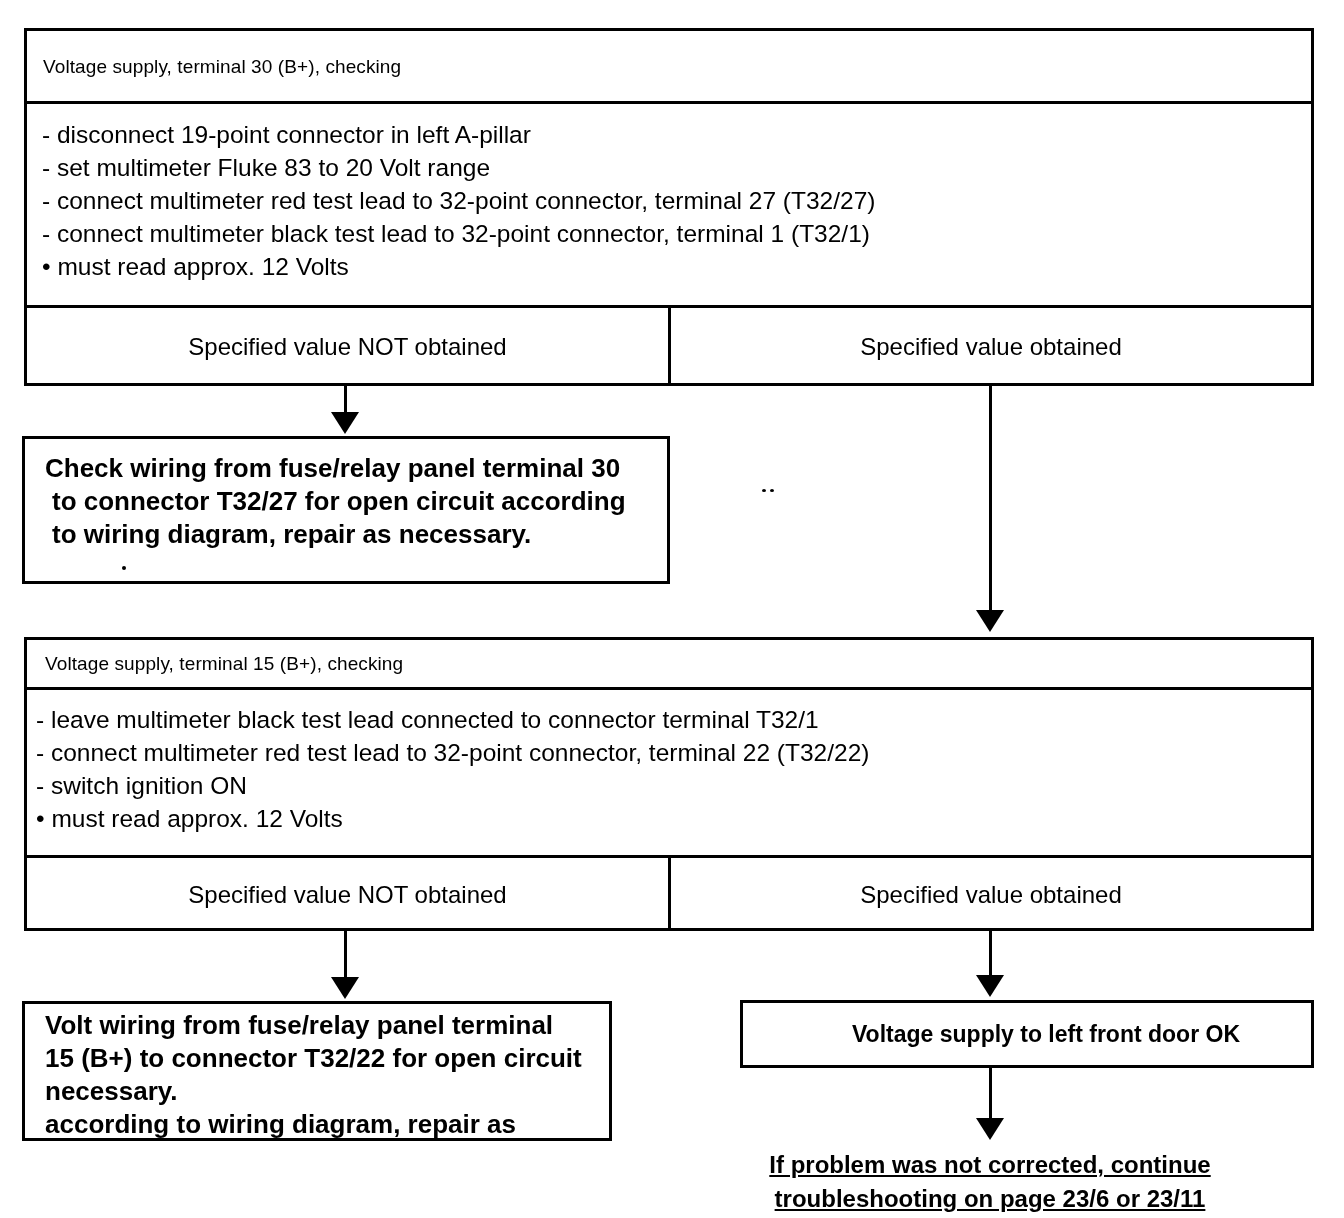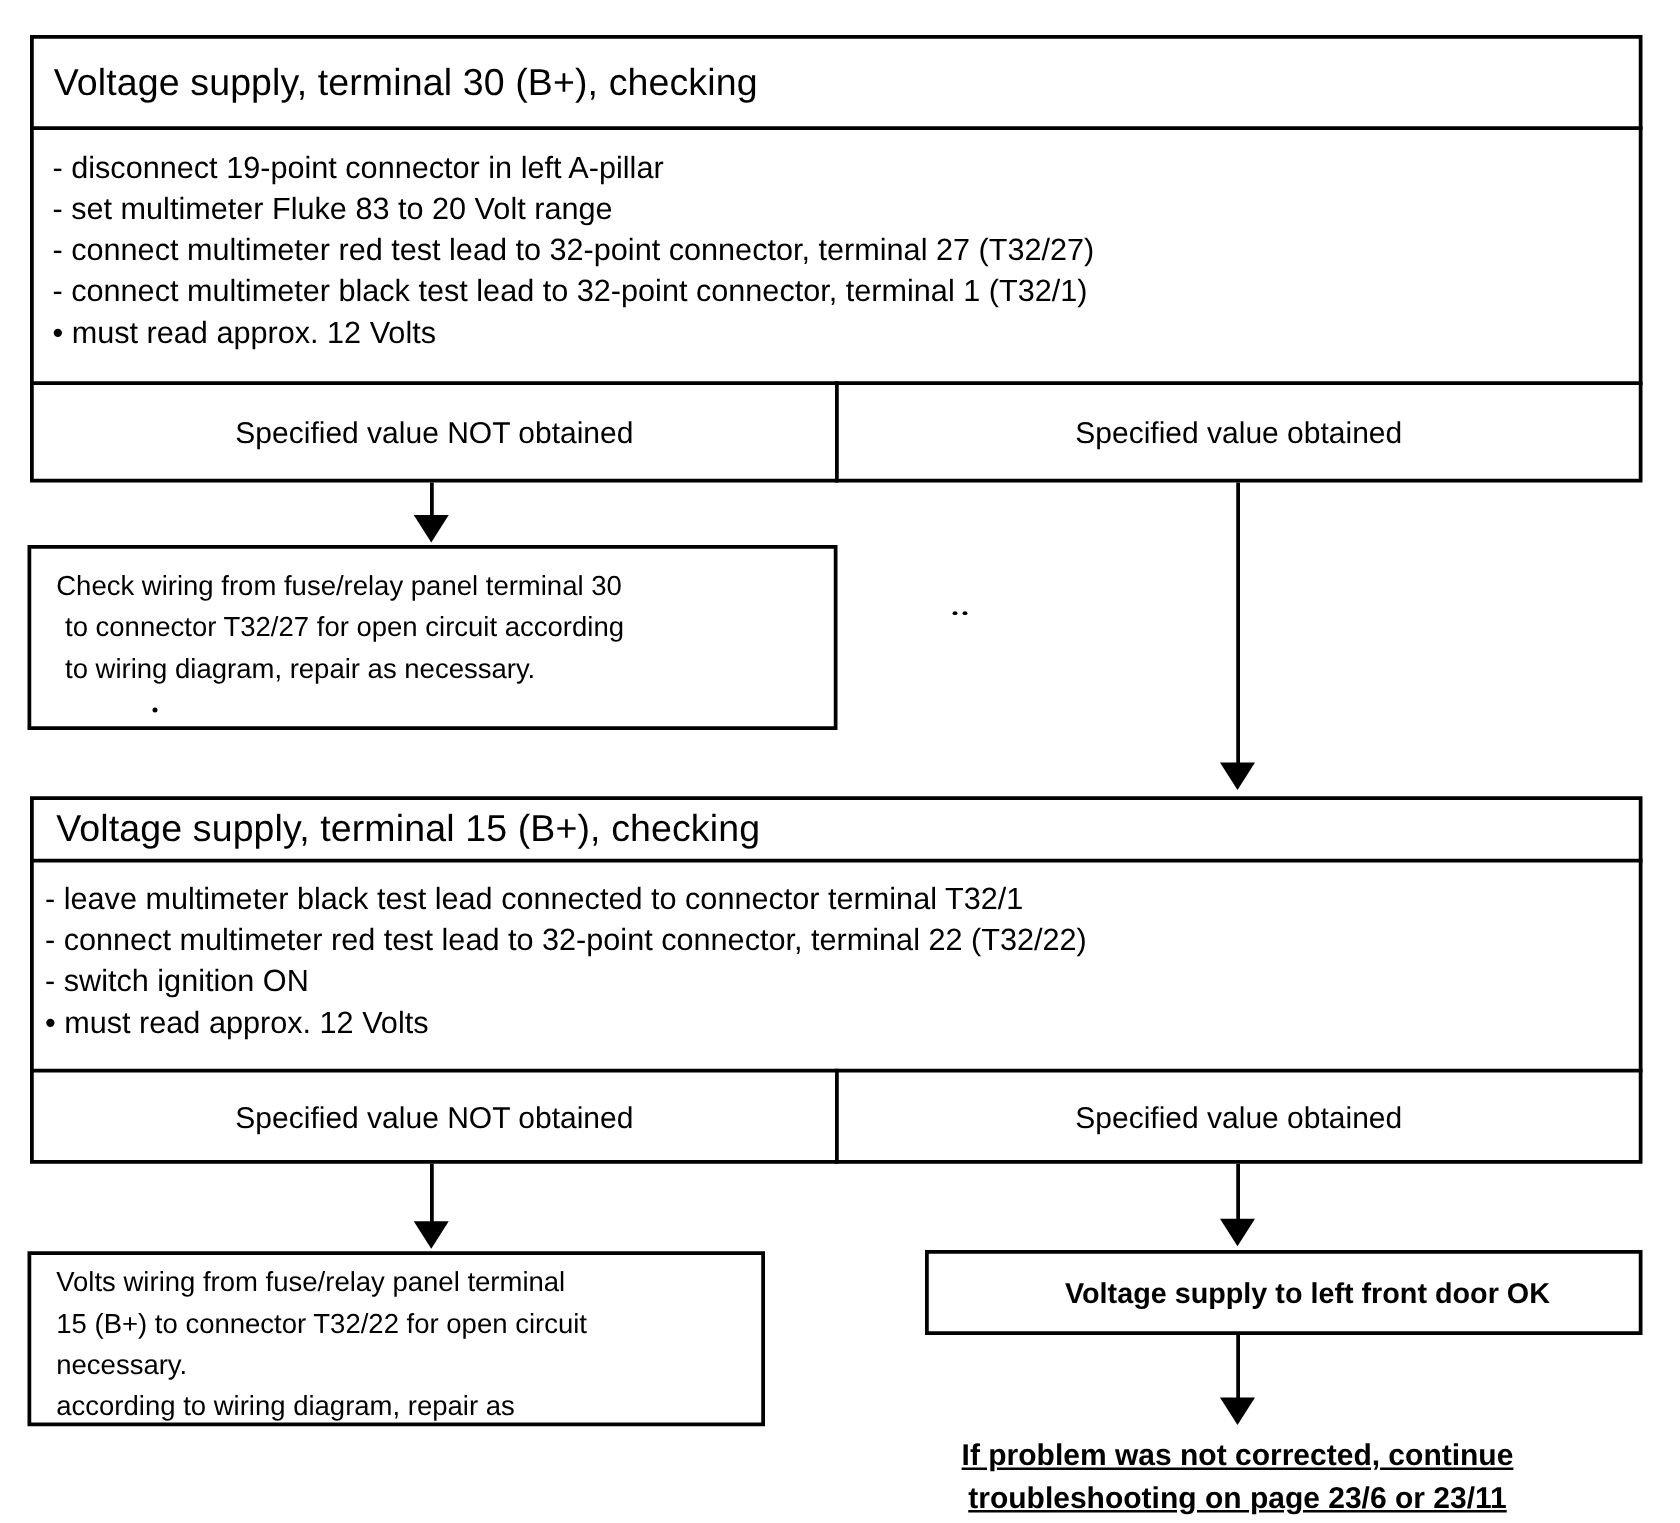--- a/index.html
+++ b/index.html
@@ -28,21 +28,21 @@
     border: 3px solid #000;
     background: #fff;
   }
   .hdr-cell {
     position: absolute;
     box-sizing: border-box;
     display: flex;
     align-items: center;
   }
   .title-text {
-    font-size: 30px;
+    font-size: 19px;
     font-weight: 400;
     letter-spacing: 0.1px;
     white-space: nowrap;
   }
   .divider-h {
     position: absolute;
     background: #000;
     height: 3px;
   }
   .divider-v {
@@ -64,23 +64,23 @@
     box-sizing: border-box;
     display: flex;
     align-items: center;
     justify-content: center;
     font-size: 24px;
     text-align: center;
   }
   .action-text {
     position: absolute;
     box-sizing: border-box;
-    font-size: 22px;
+    font-size: 26px;
     line-height: 33px;
-    font-weight: 400;
+    font-weight: 700;
   }
   .plain-text {
     position: absolute;
     box-sizing: border-box;
     font-size: 24px;
     line-height: 34px;
     font-weight: 700;
     text-align: center;
     text-decoration: underline;
   }
@@ -174,21 +174,21 @@
   </div>
 
   <div class="arrow-shaft" style="left:344px; top:931px; height:50px;"></div>
   <div class="arrow-head" style="left:331px; top:977px;"></div>
 
   <div class="arrow-shaft" style="left:989px; top:931px; height:48px;"></div>
   <div class="arrow-head" style="left:976px; top:975px;"></div>
 
   <div class="box" style="left:22px; top:1001px; width:590px; height:140px;"></div>
   <div class="action-text" style="left:45px; top:1009px; width:556px;">
-    <div>Volts wiring from fuse/relay panel terminal</div>
+    <div>Volt wiring from fuse/relay panel terminal</div>
     <div>15 (B+) to connector T32/22 for open circuit</div>
     <div>necessary.</div>
     <div>according to wiring diagram, repair as</div>
   </div>
 
   <div class="box" style="left:740px; top:1000px; width:574px; height:68px;"></div>
   <div class="branch-label" style="left:762px; top:1003px; width:568px; height:62px; font-weight:700; font-size:23px;">
     <span>Voltage supply to left front door OK</span>
   </div>
 

